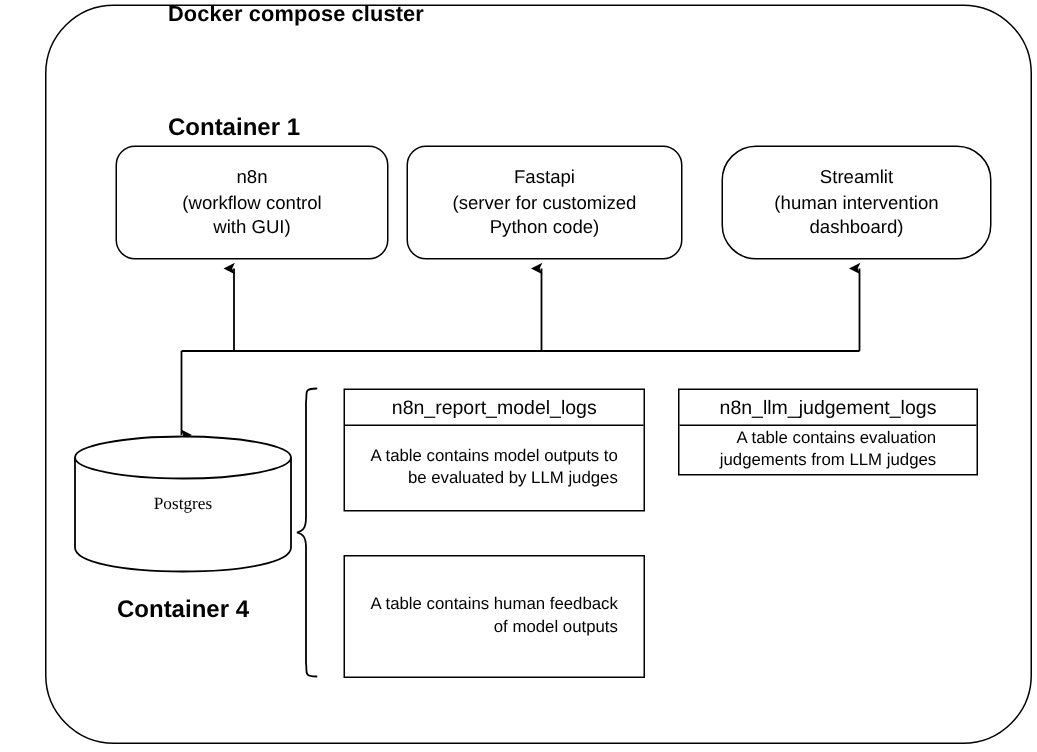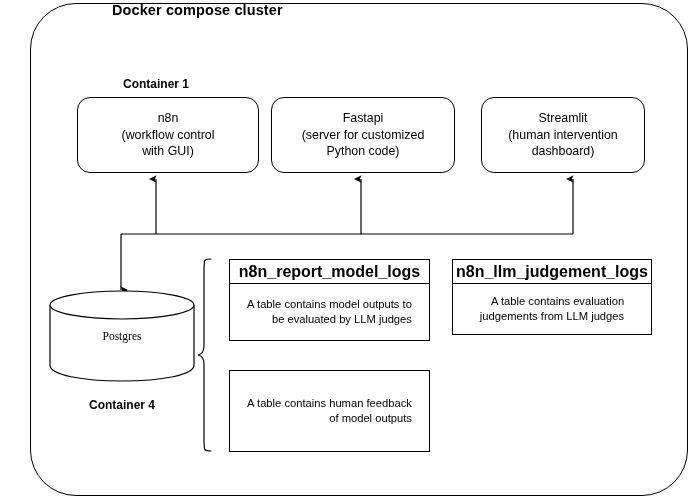--- a/index.html
+++ b/index.html
@@ -47,21 +47,21 @@
     left: 112px;
     top: 2px;
     font-size: 14.5px;
     font-weight: bold;
     letter-spacing: 0.1px;
     white-space: nowrap;
   }
   
   .container-caption {
     position: absolute;
-    font-size: 12px;
+    font-size: 16px;
     font-weight: bold;
     text-align: center;
     white-space: nowrap;
   }
   
   .service-box {
     position: absolute;
     box-sizing: border-box;
     border: 1.2px solid #000000;
     border-radius: 13px;
@@ -94,22 +94,22 @@
     display: flex;
     flex-direction: column;
   }
   .table-card-header {
     box-sizing: border-box;
     height: 24px;
     border-bottom: 1.2px solid #000000;
     display: flex;
     align-items: center;
     justify-content: center;
-    font-size: 16px;
-    font-weight: bold;
+    font-size: 13px;
+    font-weight: normal;
     white-space: nowrap;
   }
   .table-card-body {
     flex: 1;
     display: flex;
     align-items: center;
     justify-content: center;
     text-align: right;
     padding: 0 6px;
     font-size: 11.2px;
@@ -170,33 +170,33 @@
 (workflow control
 with GUI)</span>
   </div>
 
   <div class="service-box" style="left:271px; top:97px; width:184px; height:76px;">
     <span class="service-text">Fastapi
 (server for customized
 Python code)</span>
   </div>
 
-  <div class="service-box" style="left:481px; top:97px; width:164px; height:76px;">
+  <div class="service-box" style="left:481px; top:97px; width:180px; height:76px;border-radius:23px;">
     <span class="service-text">Streamlit
 (human intervention
 dashboard)</span>
   </div>
 
   <div class="table-card" style="left:229px; top:259px; width:201px; height:82px;">
     <div class="table-card-header">n8n_report_model_logs</div>
     <div class="table-card-body">A table contains model outputs to
 be evaluated by LLM judges</div>
   </div>
 
-  <div class="table-card" style="left:452px; top:259px; width:200px; height:76px;">
+  <div class="table-card" style="left:452px; top:259px; width:200px; height:58px;">
     <div class="table-card-header">n8n_llm_judgement_logs</div>
     <div class="table-card-body">A table contains evaluation
 judgements from LLM judges</div>
   </div>
 
   <div class="table-card" style="left:229px; top:370px; width:201px; height:82px;">
     <div class="table-card-body">A table contains human feedback
 of model outputs</div>
   </div>
 

